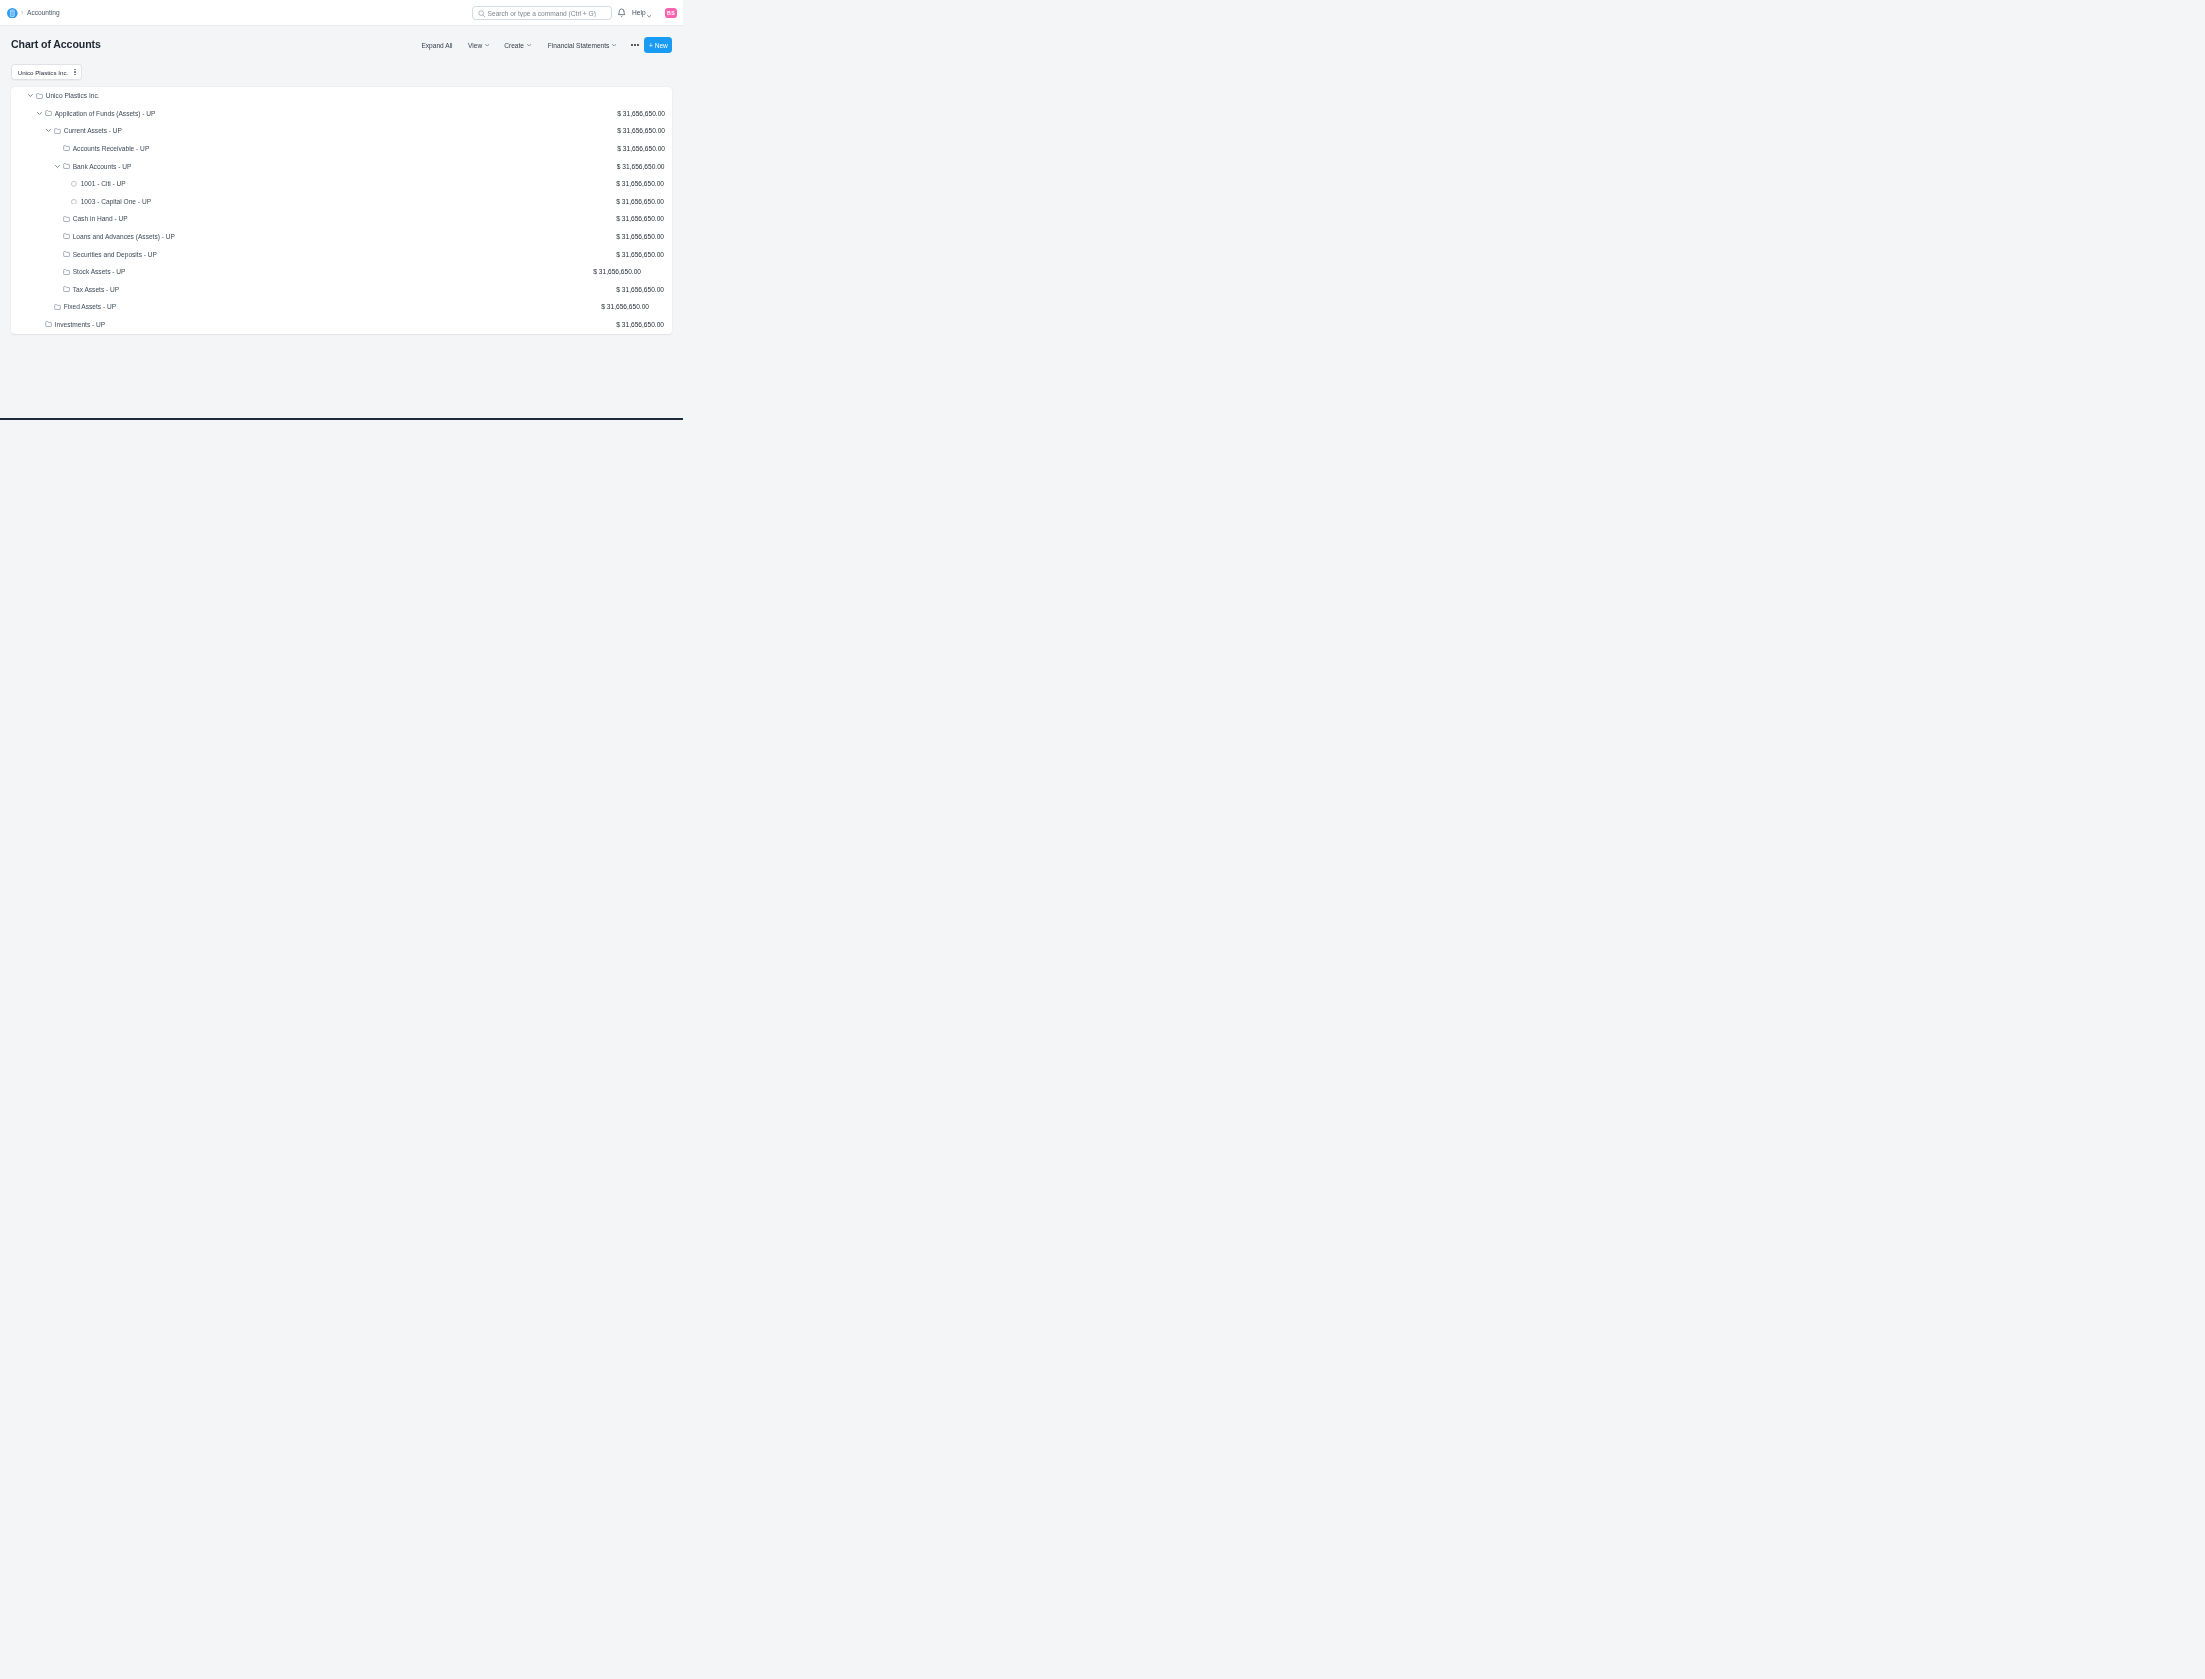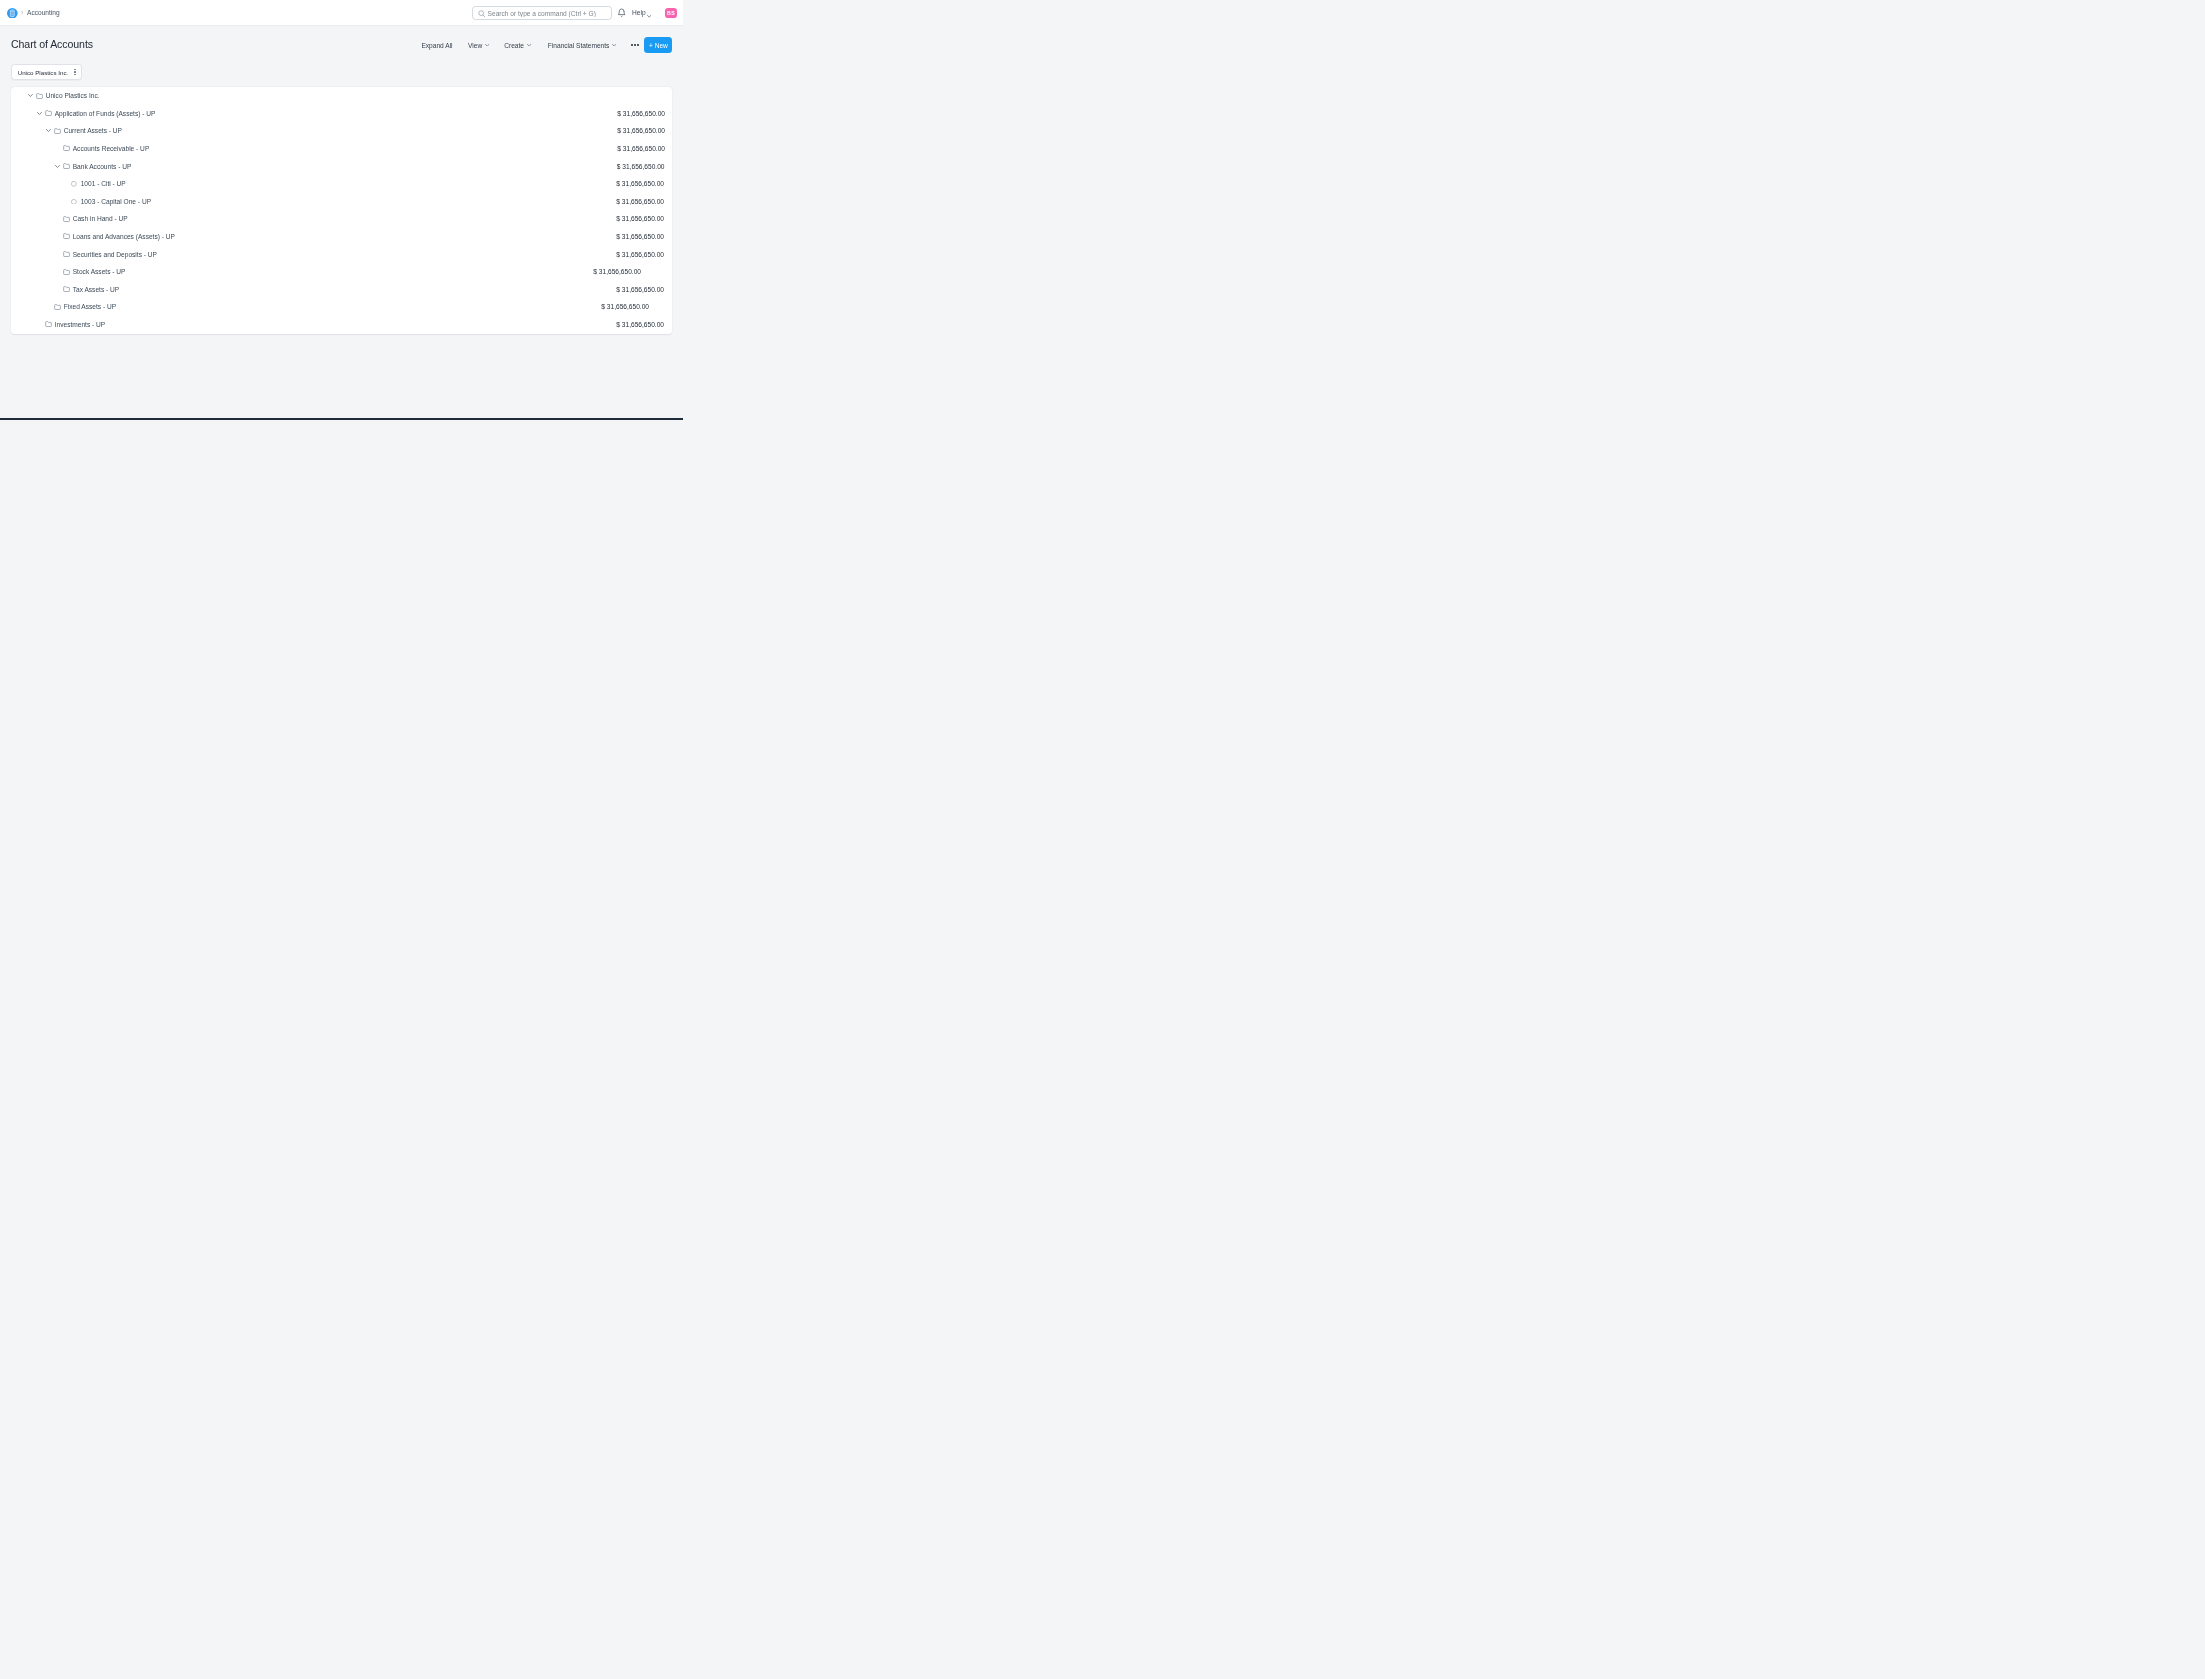--- a/index.html
+++ b/index.html
@@ -37,21 +37,21 @@
   .bell { position:absolute; left:617px; top:8px; cursor:pointer; }
   .help { position:absolute; left:632px; top:8.8px; font-size:6.6px; color:#3E4B59; cursor:pointer; }
   .help-chev { position:absolute; left:647px; top:12px; }
   .avatar {
     position:absolute; left:665px; top:7.5px; width:12px; height:10.6px;
     border-radius:3.1px; display:flex; align-items:center; justify-content:center;
     color:#fff; font-size:5.3px; font-weight:bold; letter-spacing:0.2px; cursor:pointer;
   }
   
   .page-title {
-    position:absolute; left:11px; top:38px; font-size:10.6px; font-weight:normal;
+    position:absolute; left:11px; top:38px; font-size:10.6px; font-weight:bold;
     color:#1E2632; letter-spacing:-0.1px;
   }
   .actions {
     position:absolute; right:10.6px; top:37px; height:16px;
     display:flex; align-items:center;
   }
   .act-text {
     font-size:6.6px; color:#36414C; cursor:pointer; display:flex; align-items:center; gap:3.1px;
     white-space:nowrap;
   }

